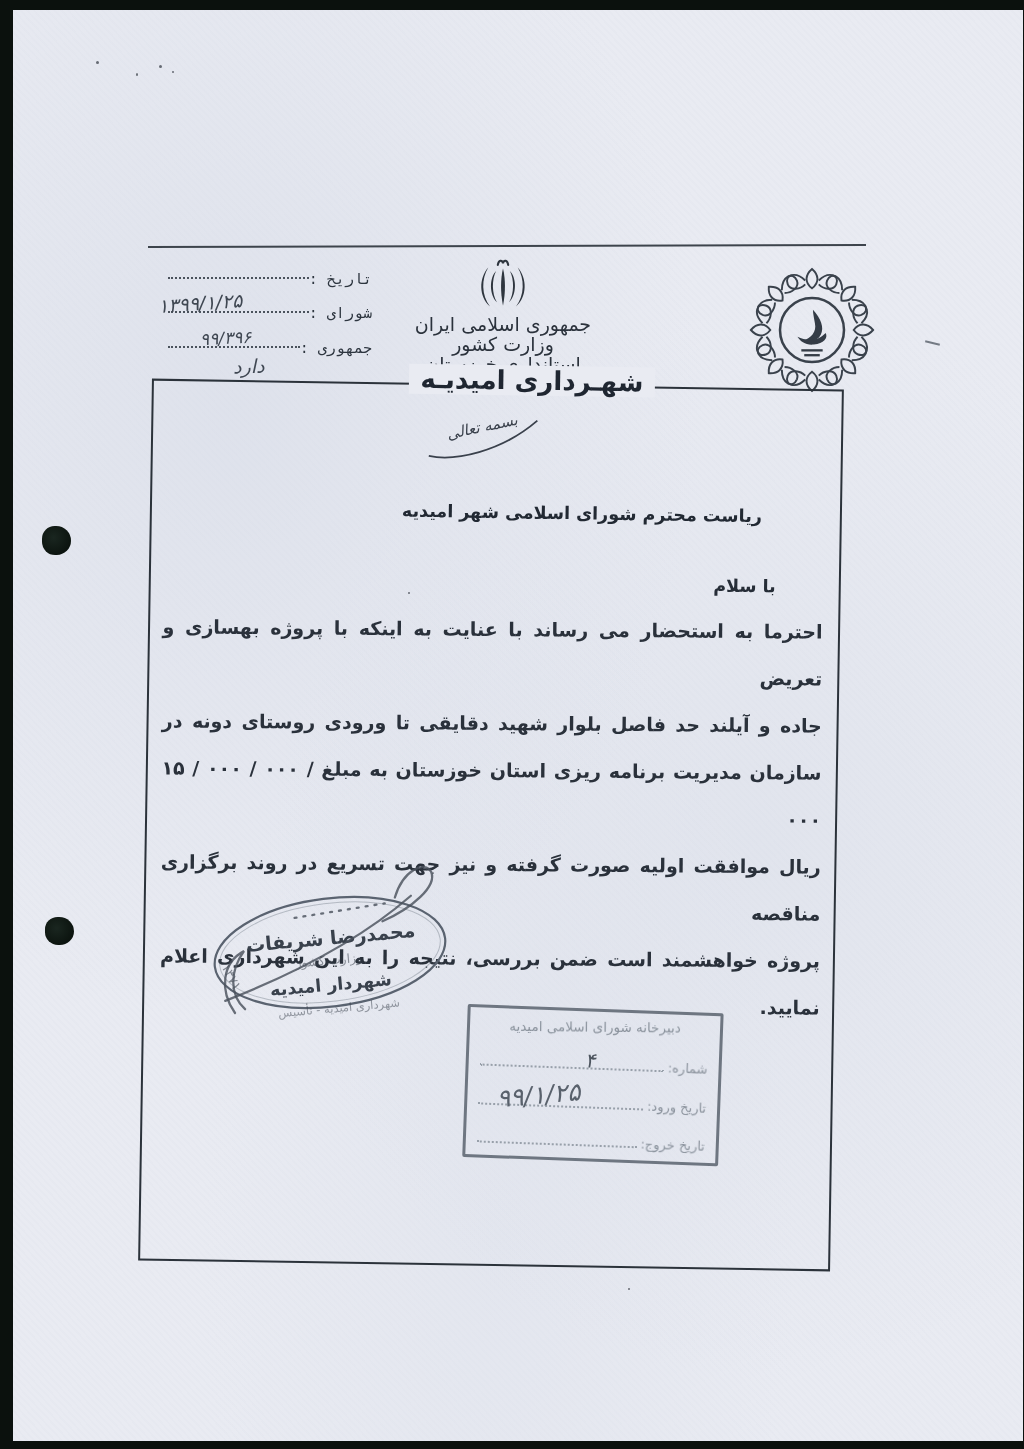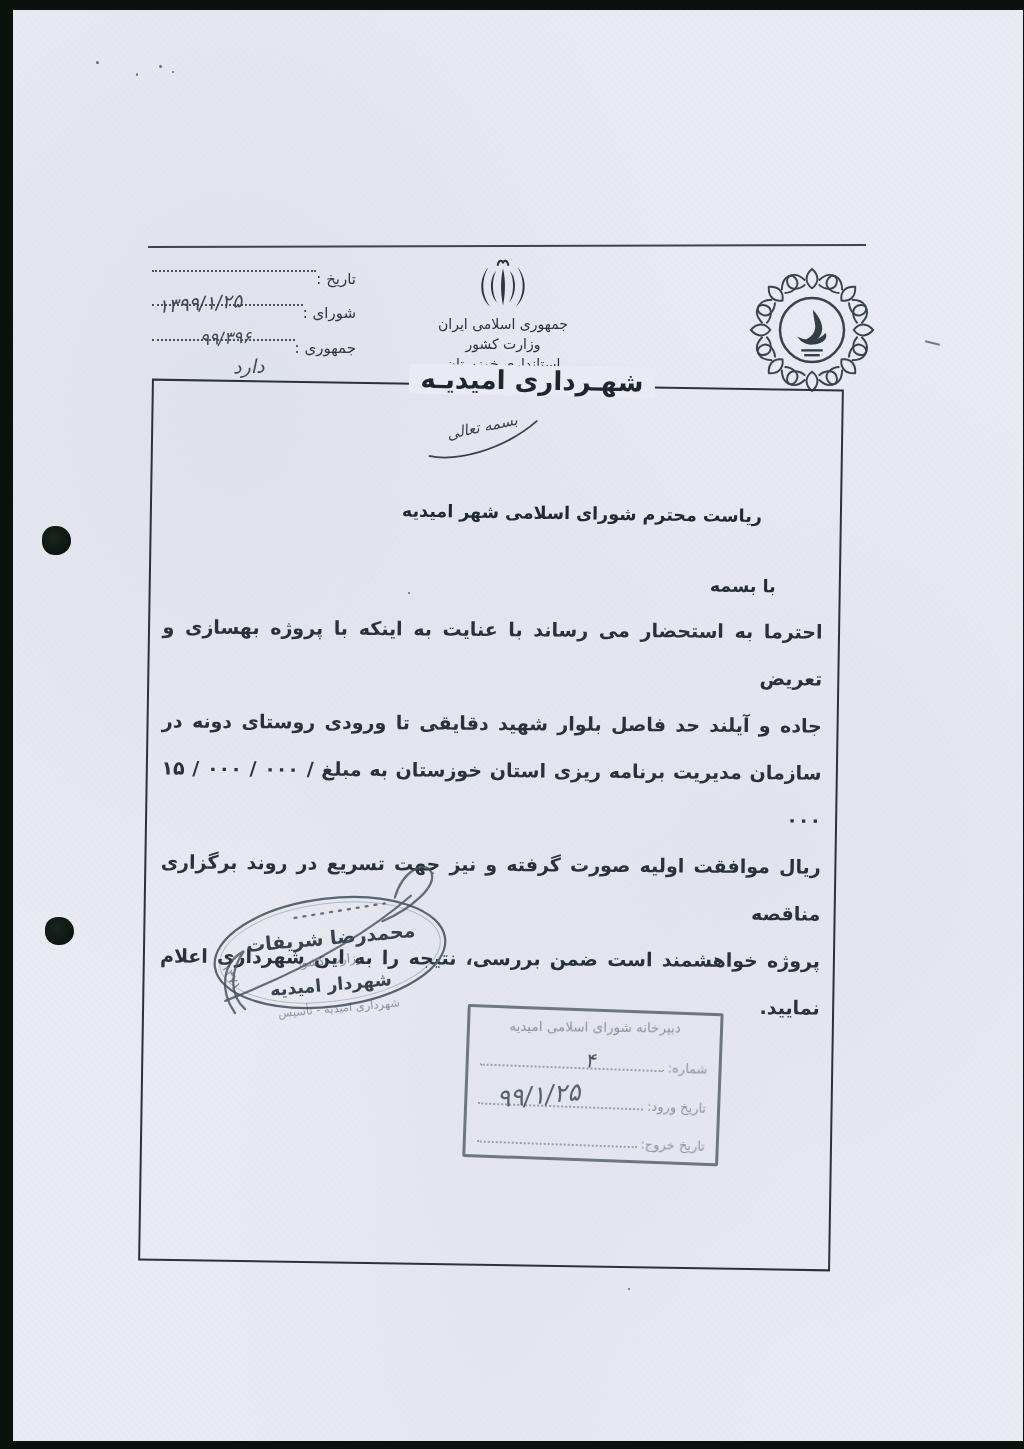--- a/index.html
+++ b/index.html
@@ -23,30 +23,30 @@
     position:absolute;background:radial-gradient(circle at 40% 40%, #1a2620, #0c140f 70%);
     border-radius:46% 54% 52% 48%;
   }
   .hole1{left:42px;top:526px;width:29px;height:29px;}
   .hole2{left:45px;top:917px;width:29px;height:28px;}
   .speck{position:absolute;background:#3b424a;border-radius:50%;opacity:.75;}
 
   .top-rule{position:absolute;left:148px;top:245px;width:718px;height:2px;background:#3d444c;transform:rotate(-.15deg);}
 
   
-  .meta-row{position:absolute;left:152px;width:206px;display:flex;direction:rtl;align-items:flex-start;}
+  .meta-row{position:absolute;left:168px;width:206px;display:flex;direction:rtl;align-items:center;font-family:Liberation Mono, monospace;}
   .meta-label{font-size:15px;color:#2e3640;white-space:nowrap;padding-right:2px;}
   .dotline{flex:1;border-bottom:2px dotted #4a525c;margin-bottom:3px;min-width:18px;}
   .hw{position:absolute;color:#3f4752;font-style:italic;white-space:nowrap;}
   .hw-date1{left:158px;top:292px;font-size:19px;transform:rotate(-4deg);direction:ltr;}
   .hw-num{left:200px;top:328px;font-size:17px;transform:rotate(-3deg);direction:ltr;}
   .hw-attach{left:233px;top:355px;font-size:19px;transform:rotate(-2deg);}
 
   .org-block{position:absolute;left:408px;top:314px;width:190px;text-align:center;
-    font-size:14px;line-height:20px;color:#2b323c;direction:rtl;}
+    font-size:19px;line-height:20px;color:#2b323c;direction:rtl;}
   .emblem{position:absolute;left:477px;top:256px;}
   .muni-logo{position:absolute;left:734px;top:266px;}
   .logo-dash{position:absolute;left:925px;top:342px;width:15px;height:2px;background:#565e68;transform:rotate(14deg);opacity:.8;}
 
   
   .letter-box{
     position:absolute;left:145px;top:384px;width:688px;height:878px;
     border:2px solid #2b323a;transform:rotate(.9deg);transform-origin:50% 50%;
   }
   .box-title{
@@ -161,21 +161,21 @@
 <div class="letter-box">
 
   <div class="box-title">شهـرداری امیدیـه</div>
 
   <svg class="bismillah" viewBox="0 0 130 58">
     <text x="62" y="22" text-anchor="middle" transform="rotate(-13 62 22)">بسمه تعالی</text>
     <path d="M8 47 C34 52 80 42 116 10"></path>
   </svg>
 
   <div class="recipient">ریاست محترم شورای اسلامی شهر امیدیه</div>
-  <div class="salutation">با بسمه</div>
+  <div class="salutation">با سلام</div>
 
   <div class="para">
     <div class="pline">احترما به استحضار می رساند با عنایت به اینکه با پروژه بهسازی و تعریض</div>
     <div class="pline">جاده و آیلند حد فاصل بلوار شهید دقایقی تا ورودی روستای دونه در</div>
     <div class="pline">سازمان مدیریت برنامه ریزی استان خوزستان به مبلغ ‪۱۵ / ۰۰۰ / ۰۰۰ / ۰۰۰‬</div>
     <div class="pline">ریال موافقت اولیه صورت گرفته و نیز جهت تسریع در روند برگزاری مناقصه</div>
     <div class="pline">پروژه خواهشمند است ضمن بررسی، نتیجه را به این شهرداری اعلام نمایید.</div>
   </div>
 
   <svg class="sig-stamp" width="270" height="185" viewBox="0 0 270 185">

